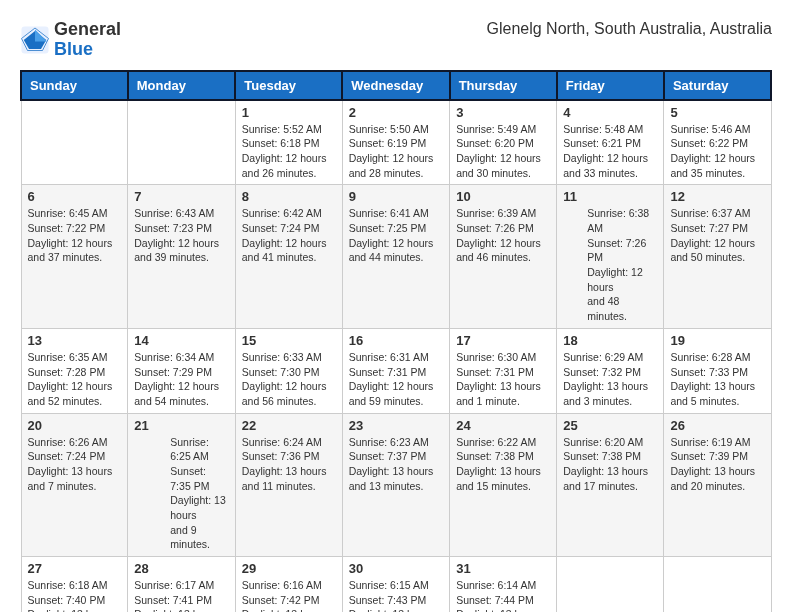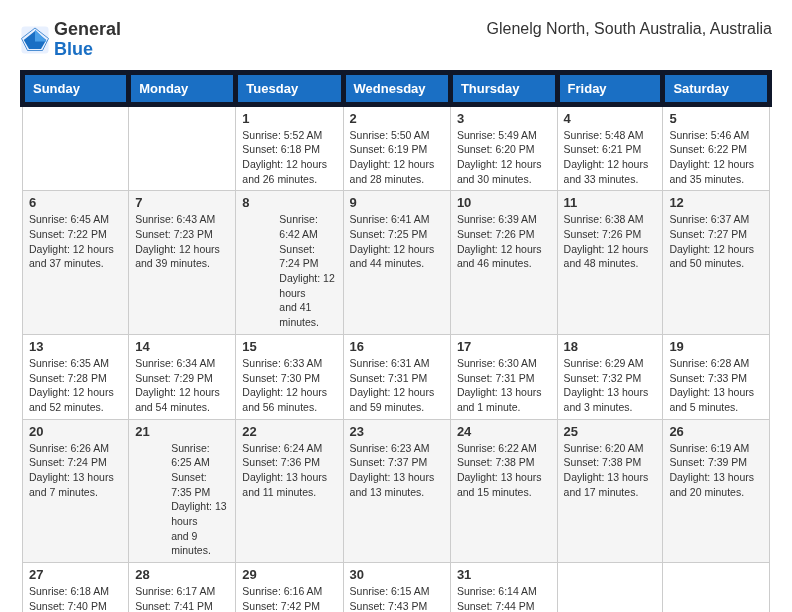--- a/index.html
+++ b/index.html
@@ -49,21 +49,21 @@
       border-collapse: collapse;
       font-size: 11px;
     }
     thead th {
       background-color: #1a6fc4;
       color: #fff;
       text-align: left;
       padding: 6px 8px;
       font-size: 13px;
       font-weight: bold;
-      border: 5px solid #0f172a;
+      border: 2px solid #0f172a;
     }
     tbody td {
       border: 1px solid #ccc;
       vertical-align: top;
       padding: 4px 6px;
       width: 108px;
       min-height: 80px;
       background: #fff;
     }
     tbody tr:nth-child(even) td {
@@ -168,42 +168,42 @@
         </td>
         <td>
           <span class="day-num">7</span>
           <div class="day-detail" style="white-space: pre-line;">Sunrise: 6:43 AM
 Sunset: 7:23 PM
 Daylight: 12 hours
 and 39 minutes.</div>
         </td>
         <td>
           <span class="day-num">8</span>
-          <div class="day-detail" style="white-space: pre-line; margin-left: 37px;">Sunrise: 6:42 AM
+          <div class="day-detail" style="white-space: pre-line;">Sunrise: 6:42 AM
 Sunset: 7:24 PM
 Daylight: 12 hours
 and 41 minutes.</div>
         </td>
         <td>
           <span class="day-num">9</span>
           <div class="day-detail" style="white-space: pre-line;">Sunrise: 6:41 AM
 Sunset: 7:25 PM
 Daylight: 12 hours
 and 44 minutes.</div>
         </td>
         <td>
           <span class="day-num">10</span>
           <div class="day-detail" style="white-space: pre-line;">Sunrise: 6:39 AM
 Sunset: 7:26 PM
 Daylight: 12 hours
 and 46 minutes.</div>
         </td>
         <td>
           <span class="day-num">11</span>
-          <div class="day-detail" style="white-space: pre-line;">Sunrise: 6:38 AM
+          <div class="day-detail" style="white-space: pre-line; margin-left: 24px;">Sunrise: 6:38 AM
 Sunset: 7:26 PM
 Daylight: 12 hours
 and 48 minutes.</div>
         </td>
         <td>
           <span class="day-num">12</span>
           <div class="day-detail" style="white-space: pre-line;">Sunrise: 6:37 AM
 Sunset: 7:27 PM
 Daylight: 12 hours
 and 50 minutes.</div>

